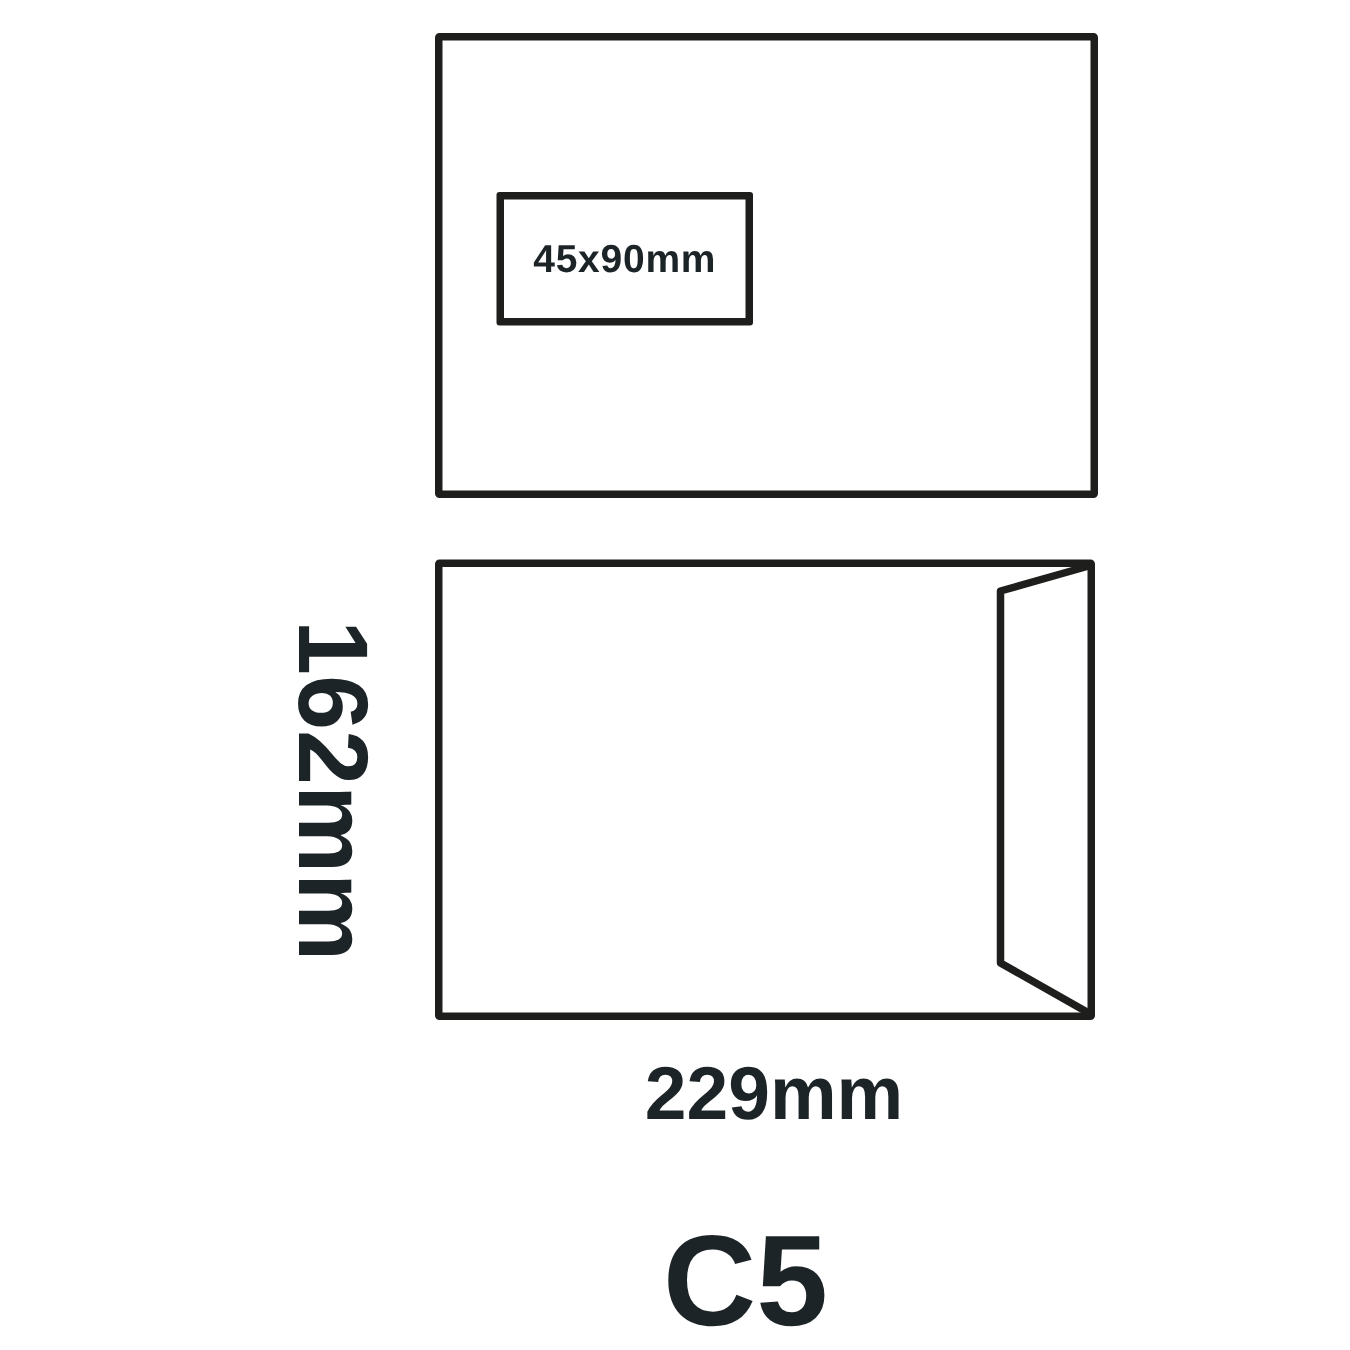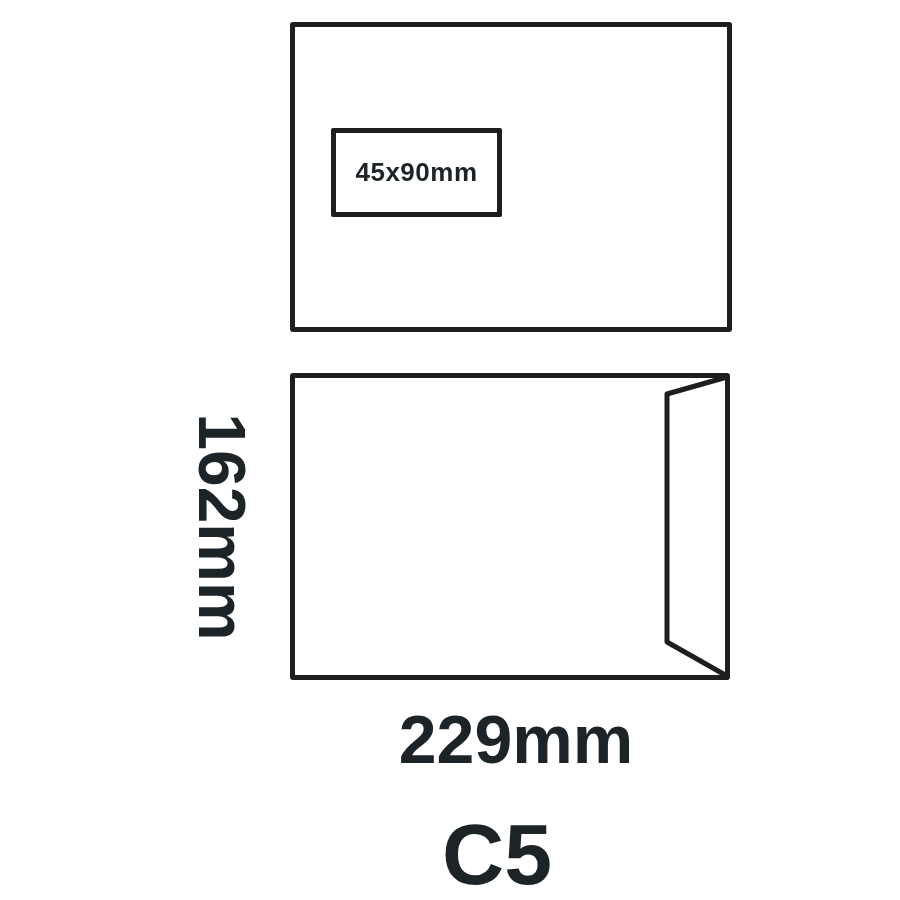--- a/index.html
+++ b/index.html
@@ -73,21 +73,21 @@
     font-weight: bold;
     color: var(--text);
     white-space: nowrap;
   }
   
   .width-label {
     position: absolute;
     left: 296px; top: 700px;
     width: 440px;
     text-align: center;
-    font-size: 68px;
+    font-size: 50px;
     font-weight: bold;
     color: var(--text);
     white-space: nowrap;
   }
   
   .size-title {
     position: absolute;
     left: 277px; top: 805px;
     width: 440px;
     text-align: center;

